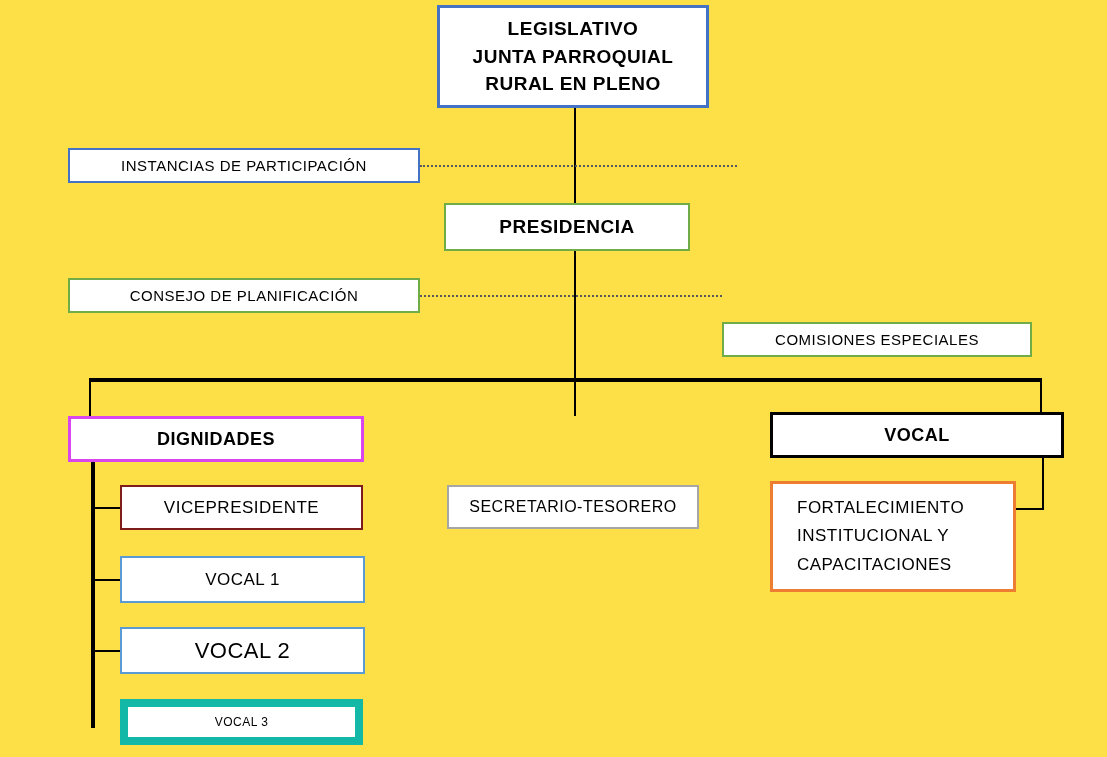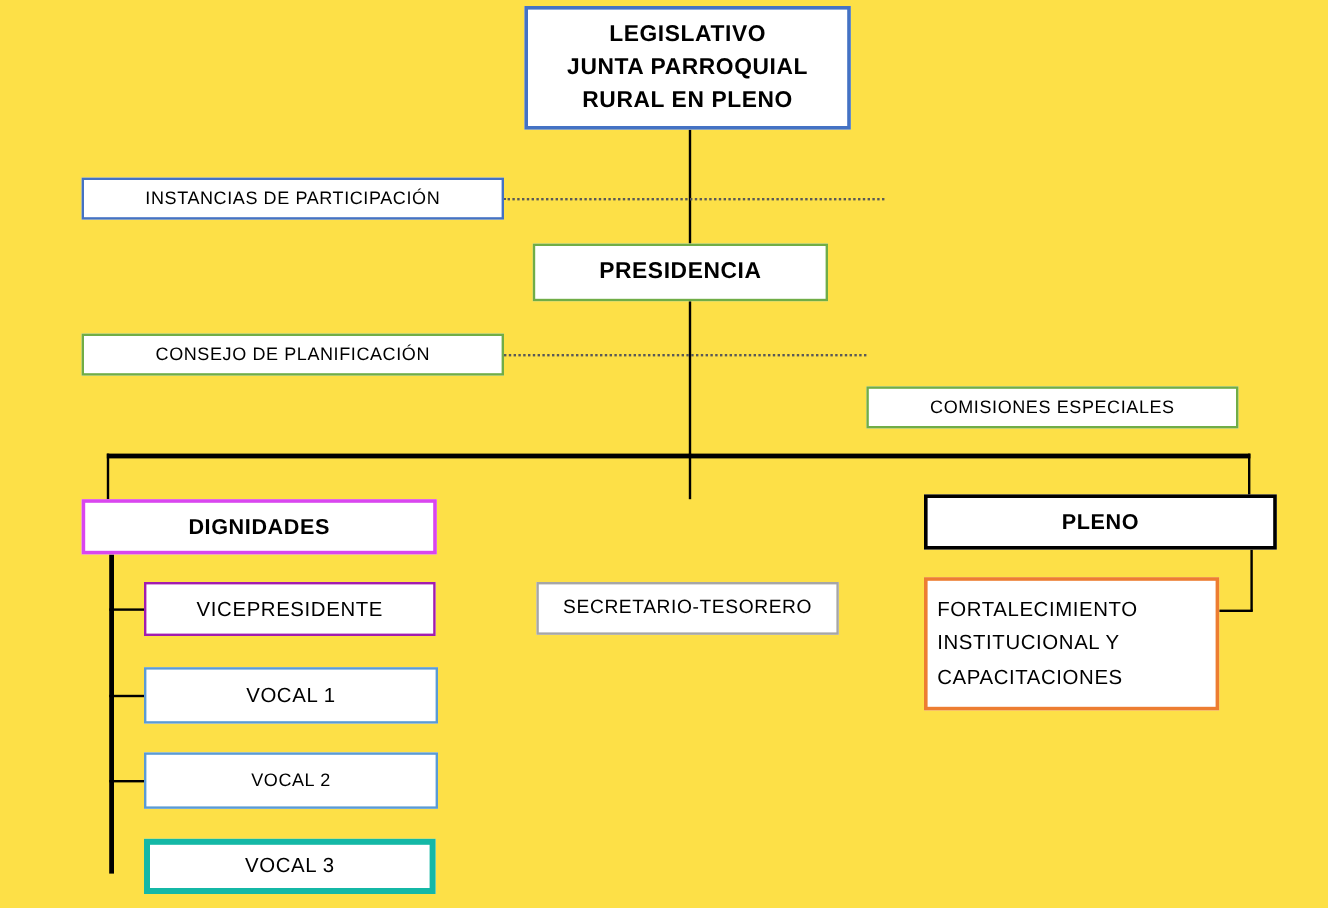--- a/index.html
+++ b/index.html
@@ -77,49 +77,49 @@
     border: 3px solid #000000;
     font-size: 18px; font-weight: bold;
   }
   .n-apoyo {
     left: 770px; top: 412px; width: 294px; height: 46px;
     border: 3px solid #000000;
     font-size: 18px; font-weight: bold;
   }
   .n-vicepresidente {
     left: 120px; top: 485px; width: 243px; height: 45px;
-    border: 2px solid #a21caf;
+    border: 2px solid #7f1d1d;
     font-size: 17px;
   }
   .n-vocal1 {
     left: 120px; top: 556px; width: 245px; height: 47px;
     border: 2px solid #5B9BD5;
     font-size: 17px;
   }
   .n-vocal2 {
     left: 120px; top: 627px; width: 245px; height: 47px;
     border: 2px solid #5B9BD5;
-    font-size: 15px;
+    font-size: 22px;
   }
   .n-vocal3 {
     left: 120px; top: 699px; width: 243px; height: 46px;
-    border: 5px solid #14b8a6;
-    font-size: 17px;
+    border: 8px solid #14b8a6;
+    font-size: 12px;
   }
   .n-secretario {
     left: 447px; top: 485px; width: 252px; height: 44px;
     border: 2px solid #A6A6A6;
     font-size: 16px;
   }
   .n-fortalecimiento {
     left: 770px; top: 481px; width: 246px; height: 111px;
     border: 3px solid #ED7D31;
     font-size: 17px; line-height: 1.65;
     justify-content: flex-start; text-align: left;
-    padding-left: 8px;
+    padding-left: 24px;
   }
   .n-fortalecimiento .label { text-align: left; }
 
   
   .line {
     position: absolute;
     background: #000000;
     z-index: 1;
   }
   .vline { width: 2px; }
@@ -186,21 +186,21 @@
   <div class="box n-comisiones-esp">
     <span class="label">COMISIONES  ESPECIALES</span>
   </div>
 
   <div class="box n-dignidades">
     <span class="label">DIGNIDADES</span>
   </div>
 
 
   <div class="box n-apoyo">
-    <span class="label">PLENO</span>
+    <span class="label">VOCAL</span>
   </div>
 
   <div class="box n-vicepresidente">
     <span class="label">VICEPRESIDENTE</span>
   </div>
 
   <div class="box n-vocal1">
     <span class="label">VOCAL 1</span>
   </div>
 

